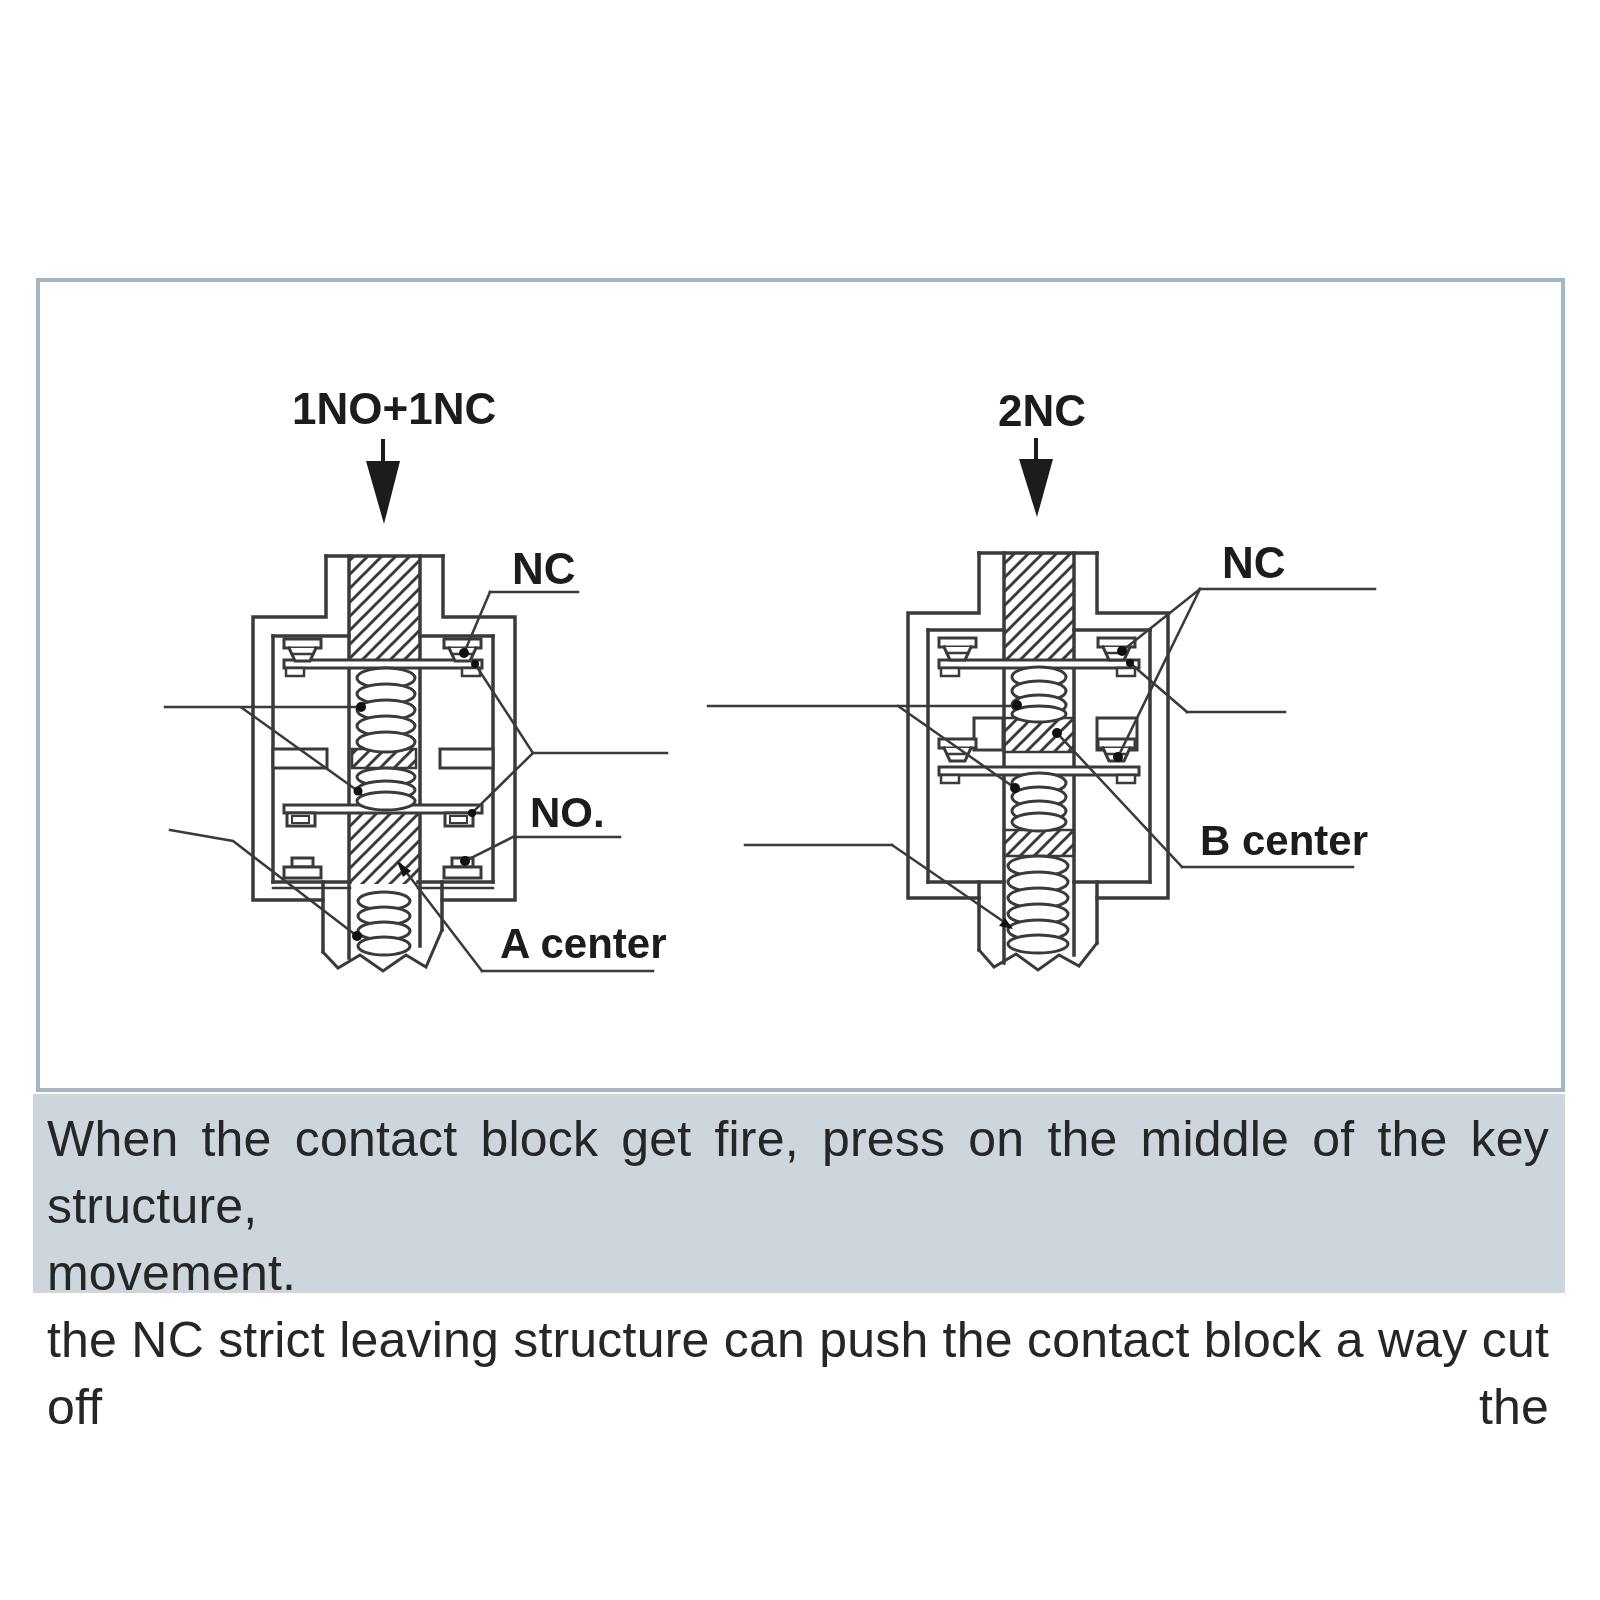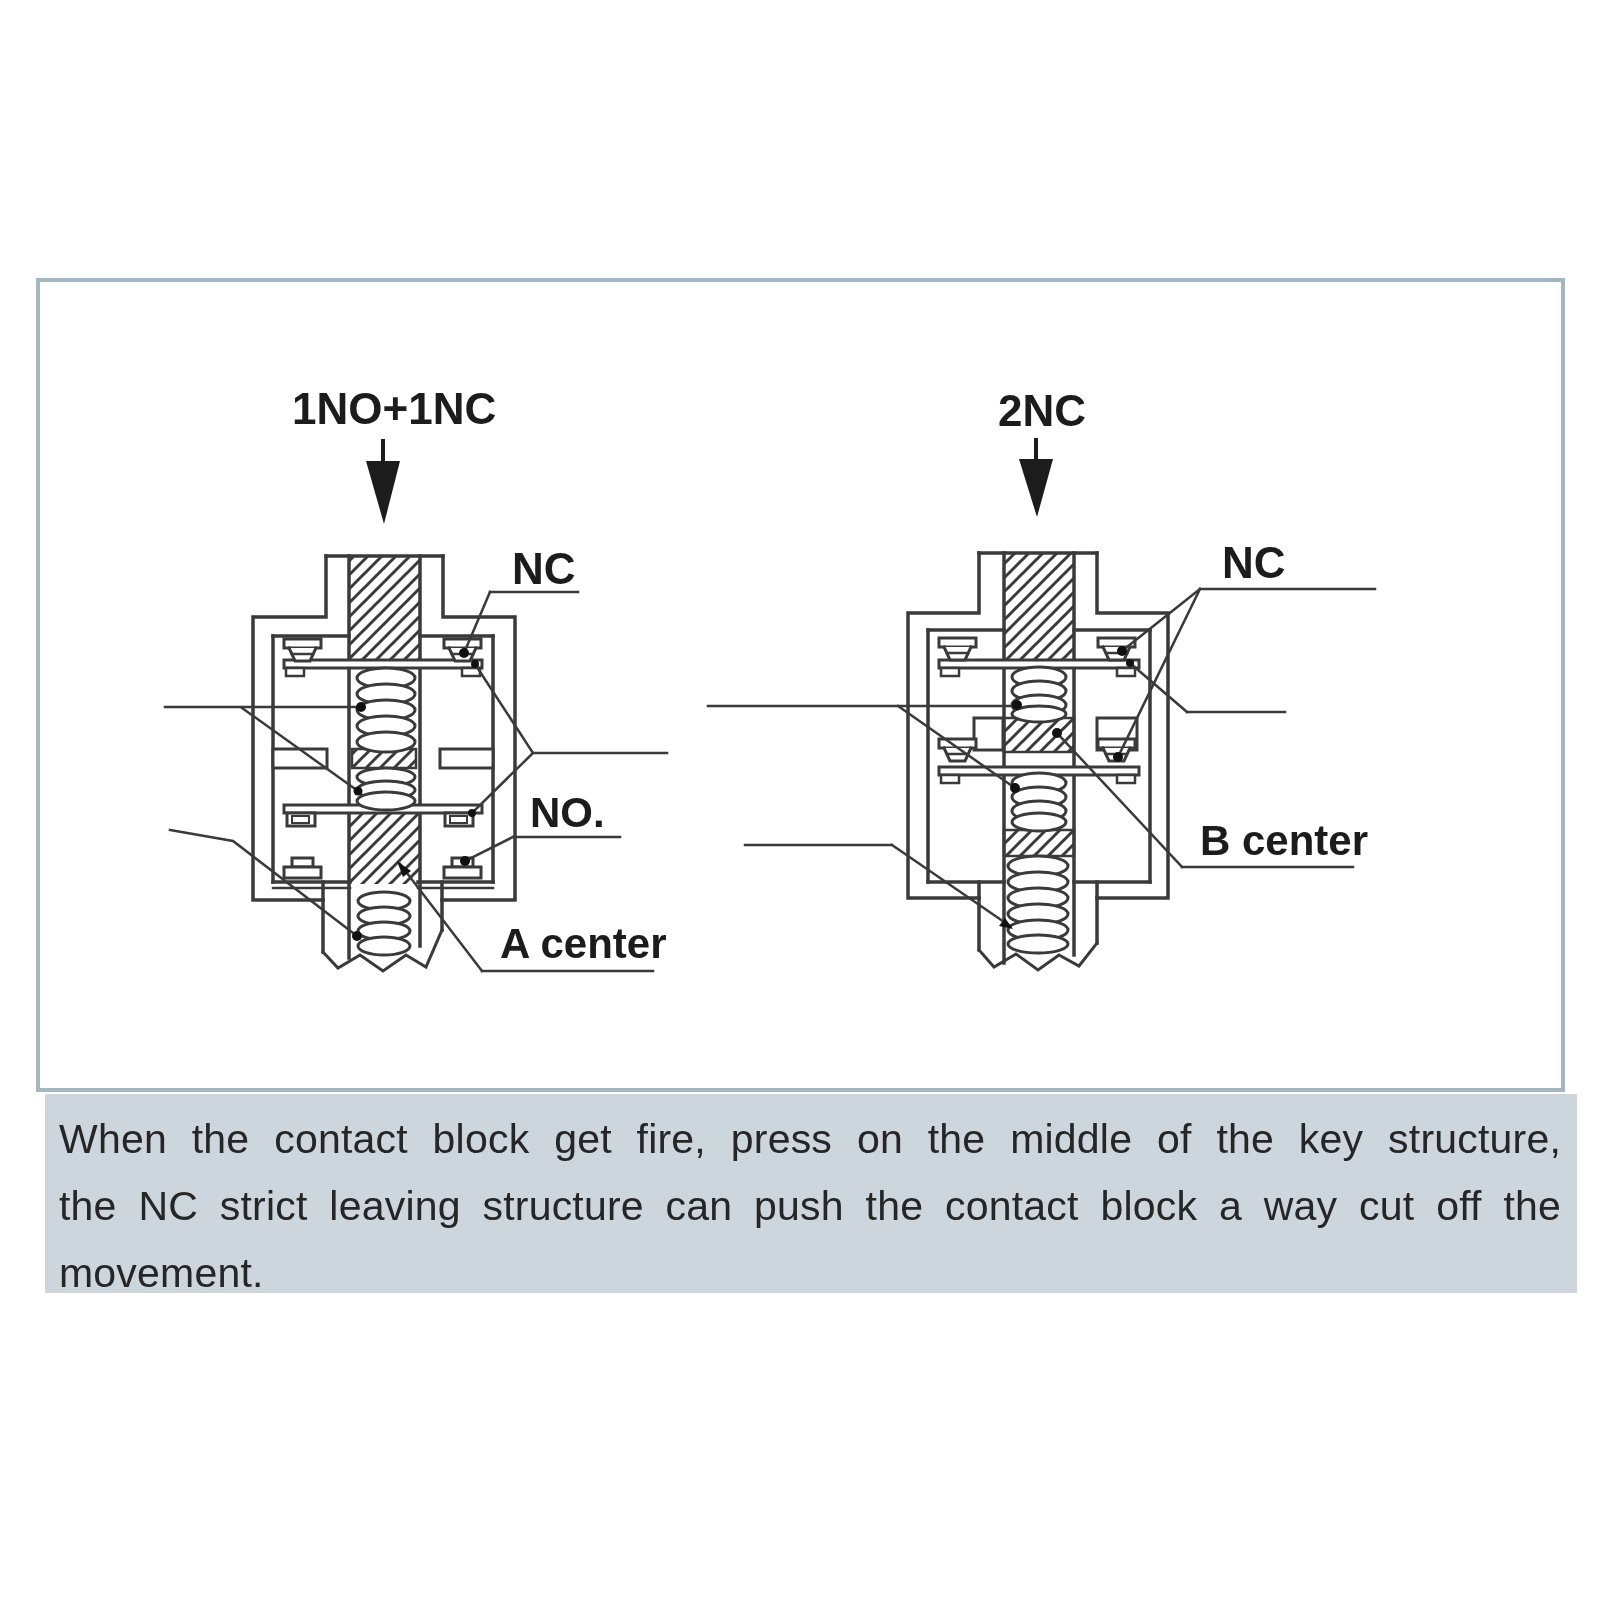--- a/index.html
+++ b/index.html
@@ -5,22 +5,22 @@
   html,body{margin:0;padding:0;background:#ffffff;}
   body{width:1600px;height:1600px;position:relative;font-family:"Liberation Sans",sans-serif;}
   .figure-box{
     position:absolute;left:36px;top:278px;width:1521px;height:806px;
     background:#ffffff;border:4px solid #a3b7c2;
   }
   .diagram-svg{position:absolute;left:0;top:0;width:1600px;height:1600px;}
   .caption-band{
     position:absolute;left:33px;top:1094px;width:1532px;height:199px;
     background:#cdd6dc;color:#262626;
-    font-size:41px;line-height:67px;letter-spacing:0.2px;
-    box-sizing:border-box;padding:12px 16px 0 14px;margin-left:12px;
+    font-size:50px;line-height:67px;letter-spacing:0.2px;
+    box-sizing:border-box;padding:12px 16px 0 14px;
   }
   .caption-line{width:100%;}
   .caption-line.just{text-align:justify;text-align-last:justify;}
   svg text{font-family:"Liberation Sans",sans-serif;font-weight:bold;fill:#1c1c1c;}
 </style>
 </head>
 <body>
 
 <div class="figure-box"></div>
 
@@ -236,15 +236,15 @@
       <line x1="1036" y1="440" x2="1036" y2="463" stroke="#1c1c1c" stroke-width="4"></line>
       <polygon points="1019,459 1053,459 1037,517" fill="#1c1c1c"></polygon>
     </g>
     <text x="1222" y="578" font-size="44">NC</text>
     <text x="1200" y="855" font-size="42">B center</text>
   </g>
 </svg>
 
 <div class="caption-band">
   <div class="caption-line just">When the contact block get fire, press on the middle of the key structure,</div>
+  <div class="caption-line">movement.</div>
   <div class="caption-line just">the NC strict leaving structure can push the contact block a way cut off the</div>
-  <div class="caption-line">movement.</div>
 </div>
 
 </body></html>

